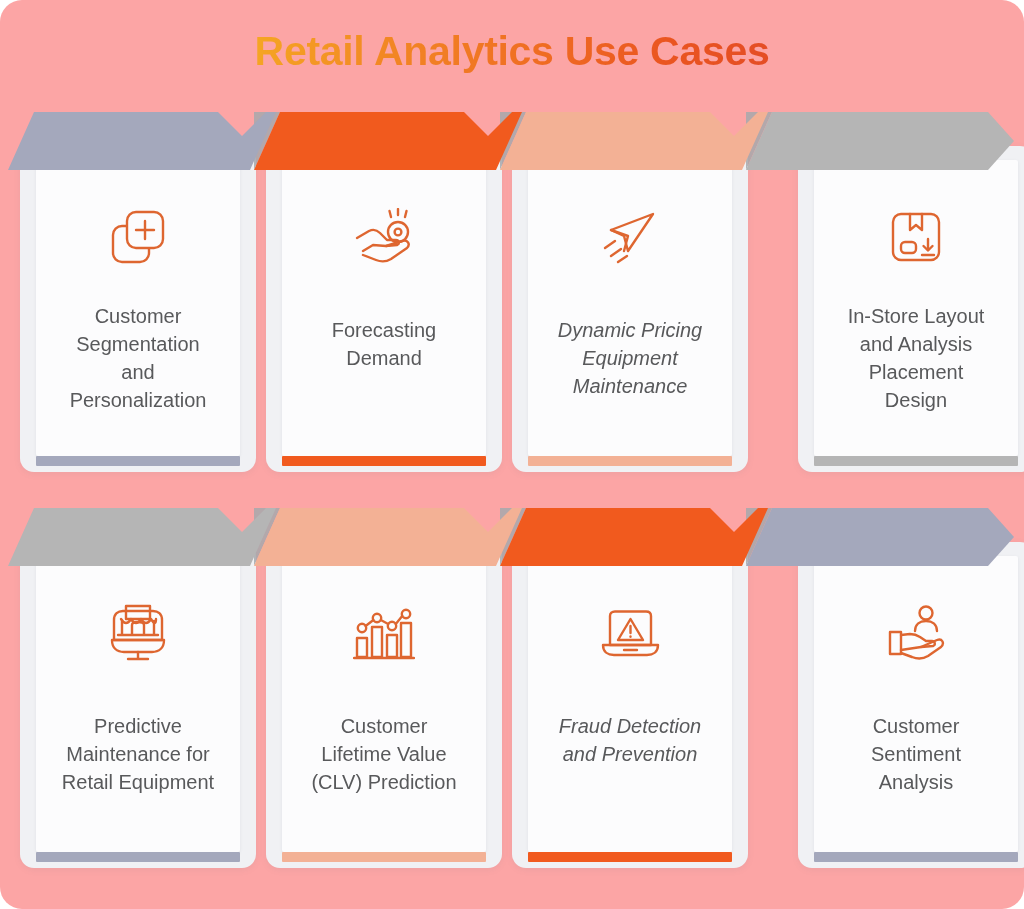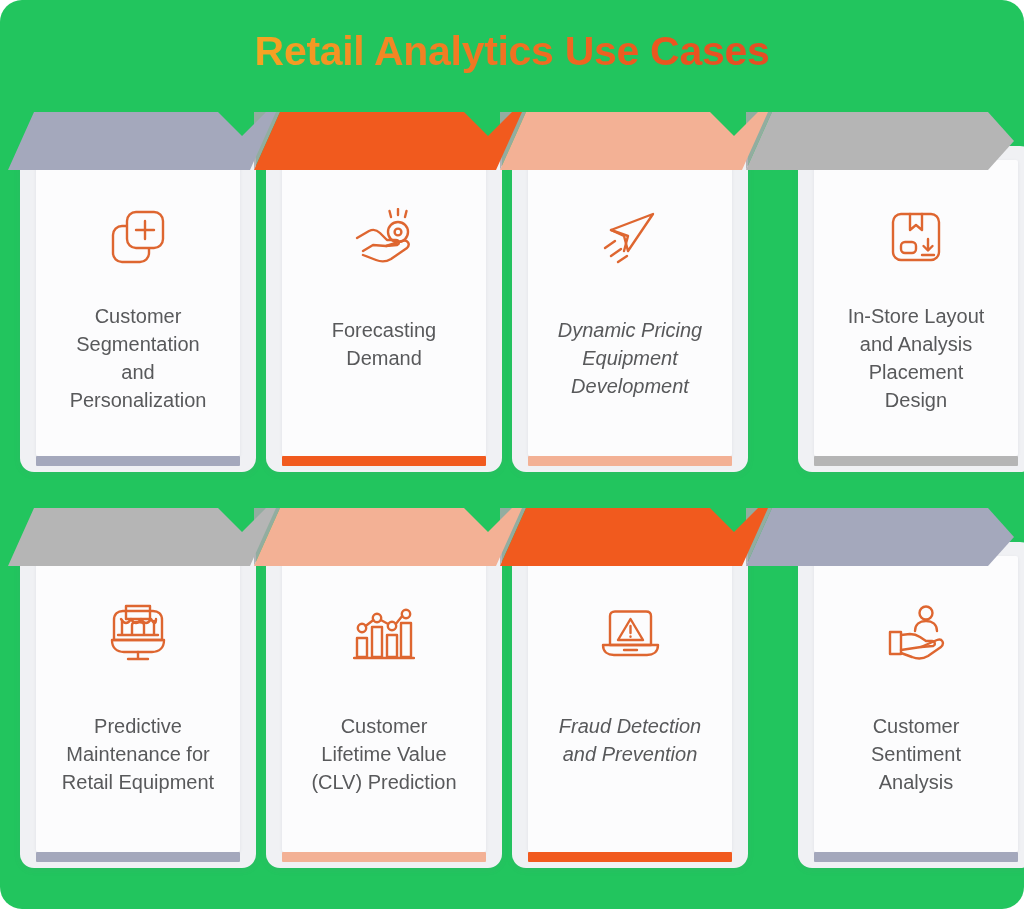--- a/index.html
+++ b/index.html
@@ -12,21 +12,21 @@
     width: 1024px;
     height: 909px;
     font-family: "Liberation Sans", sans-serif;
     overflow: hidden;
   }
 
   #poster {
     position: relative;
     width: 1024px;
     height: 909px;
-    background: #22c55e;
+    background: #fca5a5;
     border-radius: 22px;
     box-sizing: border-box;
     overflow: hidden;
   }
 
   
   .title-wrap {
     position: absolute;
     left: 0;
     top: 28px;
@@ -229,21 +229,21 @@
             <path d="M52 6 L27 43 L23 28 L10 22 Z"></path>
             <path d="M10 22 L27 28 L23 43"></path>
             <line x1="14" y1="33" x2="4" y2="40"></line>
             <line x1="20" y1="41" x2="10" y2="48"></line>
             <line x1="26" y1="48" x2="17" y2="54"></line>
           </svg>
         </div>
         <div class="card-label mid">
           <div>Dynamic Pricing</div>
           <div>Equipment</div>
-          <div>Development</div>
+          <div>Maintenance</div>
         </div>
       </div>
       <div class="card c3">
         <div class="card-shell"></div>
         <div class="card-sheet"></div>
         <div class="card-bar" style="background: rgb(181, 181, 181);"></div>
         <div class="icon-box">
           <svg width="58" height="58" viewBox="0 0 58 58" fill="none" stroke="#DE6630" stroke-width="2.4" stroke-linecap="round" stroke-linejoin="round">
             <rect x="6" y="6" width="46" height="46" rx="8"></rect>
             <path d="M23 6 L23 22 L29 17 L35 22 L35 6"></path>

